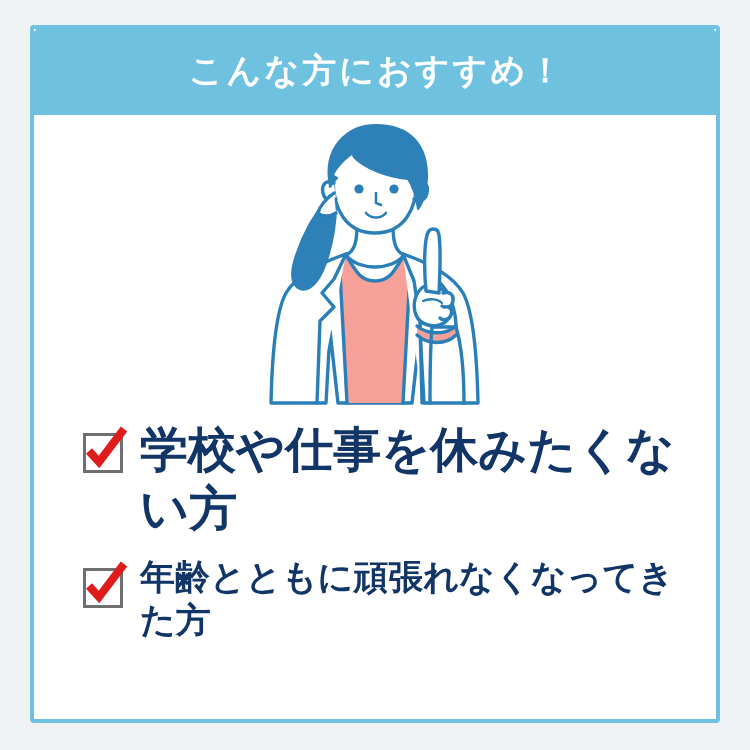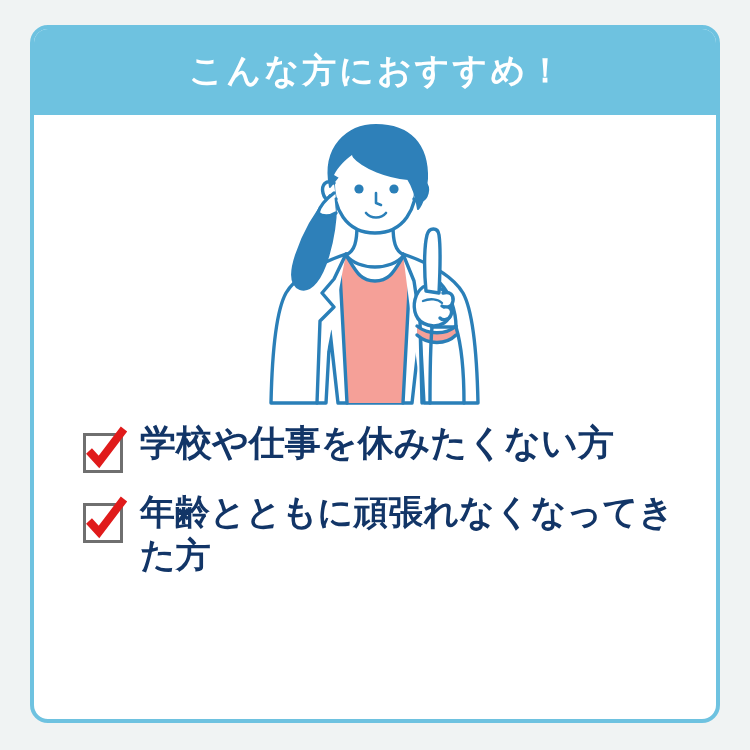--- a/index.html
+++ b/index.html
@@ -25,21 +25,21 @@
   
   .card {
     position: absolute;
     left: 30px;
     top: 25px;
     width: 690px;
     height: 698px;
     box-sizing: border-box;
     background: #ffffff;
     border: 4px solid #6ec2e0;
-    border-radius: 18px;
+    border-radius: 4px;
     overflow: hidden;
     display: flex;
     flex-direction: column;
   }
 
   
   .card-header {
     flex: 0 0 auto;
     height: 90px;
     background: #6ec2e0;
@@ -111,21 +111,21 @@
     position: absolute;
     left: 0;
     top: 0;
     width: 46px;
     height: 46px;
     overflow: visible;
   }
 
   .check-text {
     color: #123567;
-    font-size: 36px;
+    font-size: 48px;
     font-weight: bold;
     line-height: 1.22;
     letter-spacing: 0px;
     padding-top: 0px;
     flex: 1 1 auto;
   }
   .check-text.small { font-size: 35px; }
 </style>
 </head>
 <body>

